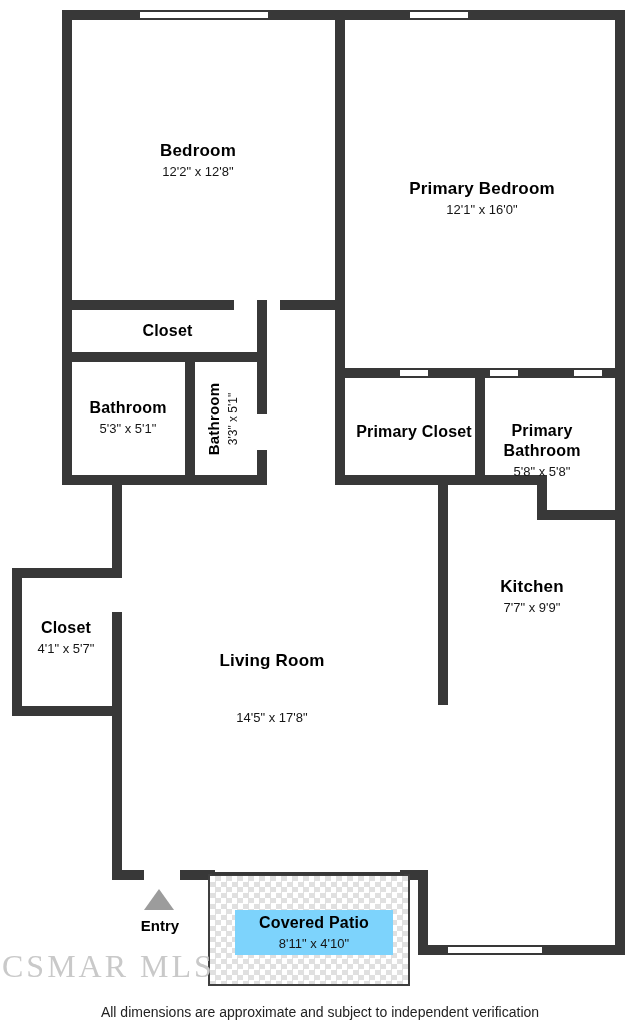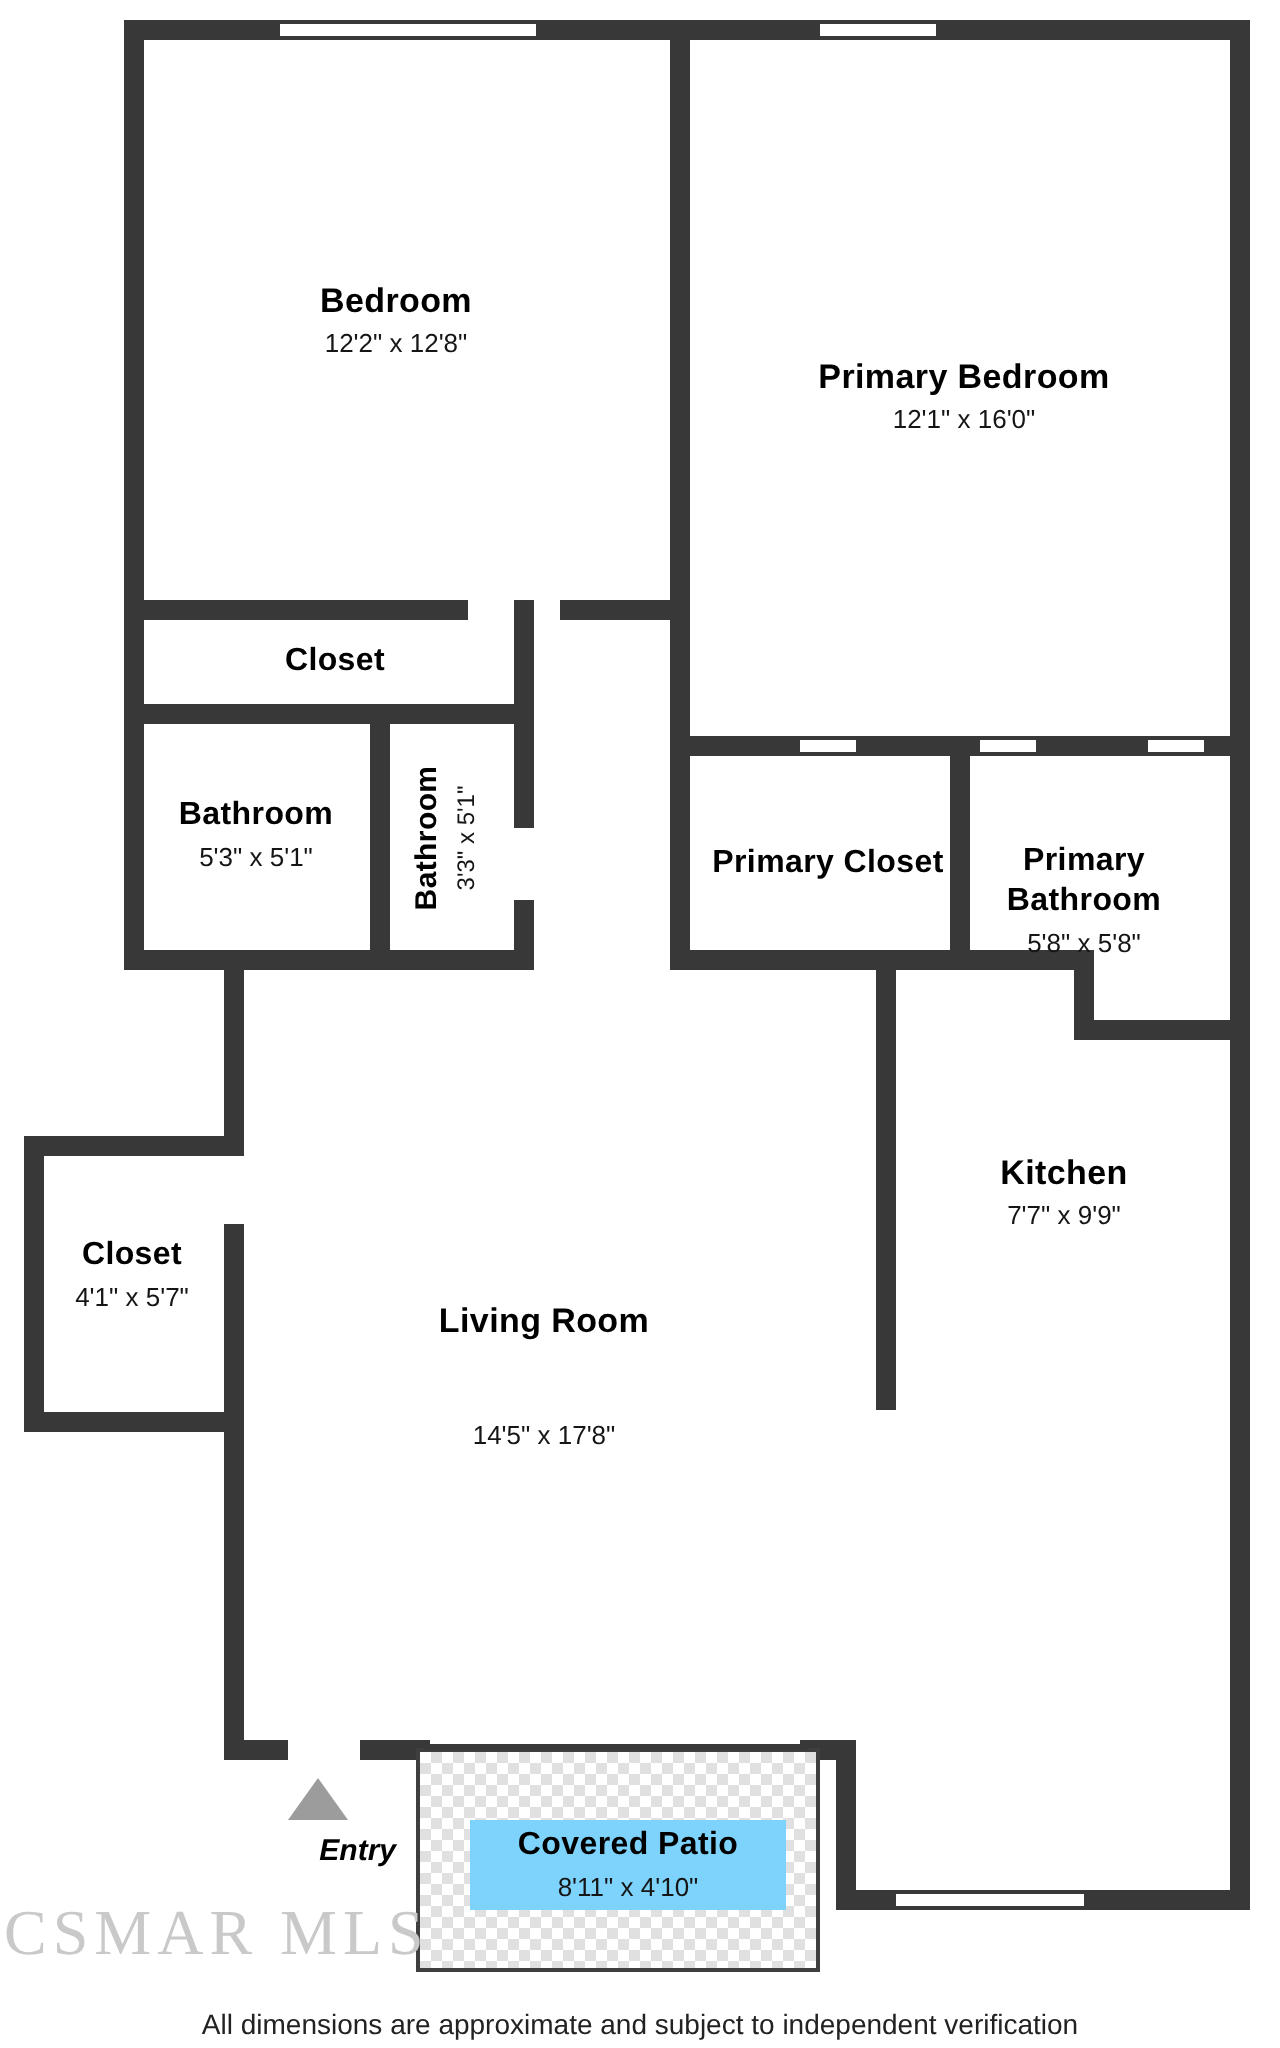--- a/index.html
+++ b/index.html
@@ -19,22 +19,22 @@
   .vlabel .dims{font-size:12px;margin-top:2px;}
   .patio{position:absolute;left:208px;top:874px;width:202px;height:112px;
          border:2px solid #3f3f3f;box-sizing:border-box;
          background:conic-gradient(#e0e0e0 90deg,#ffffff 90deg 180deg,#e0e0e0 180deg 270deg,#ffffff 270deg);
          background-size:11px 11px;}
   .patio-label{background:#7dd3fc;padding:3px 4px;text-align:center;}
   .slider{position:absolute;left:212px;top:872px;width:192px;height:3px;background:#383838;}
   .entry-arrow{position:absolute;left:144px;top:889px;width:0;height:0;
                border-left:15px solid transparent;border-right:15px solid transparent;
                border-bottom:21px solid #9c9c9c;}
-  .entry-label{position:absolute;left:122px;top:917px;width:76px;text-align:right;
-               font-weight:bold;font-size:15px;color:#000;font-style:italic;}
+  .entry-label{position:absolute;left:122px;top:917px;width:76px;text-align:center;
+               font-weight:bold;font-size:15px;color:#000;}
   .watermark{position:absolute;left:2px;top:948px;font-family:"Liberation Serif",serif;
              font-size:32px;color:#c9c9c9;letter-spacing:3px;}
   .disclaimer{position:absolute;left:0;right:0;top:1004px;text-align:center;
               font-size:14px;color:#222;}
 </style>
 </head>
 <body>
 
 <div class="plan">
 

